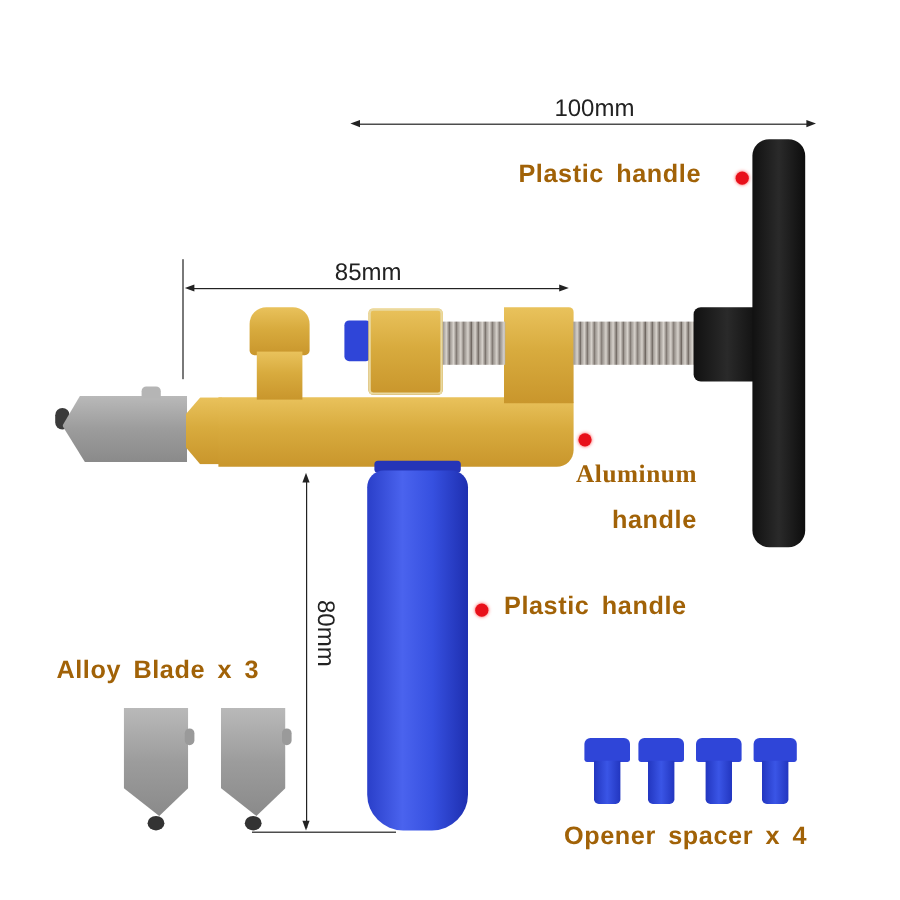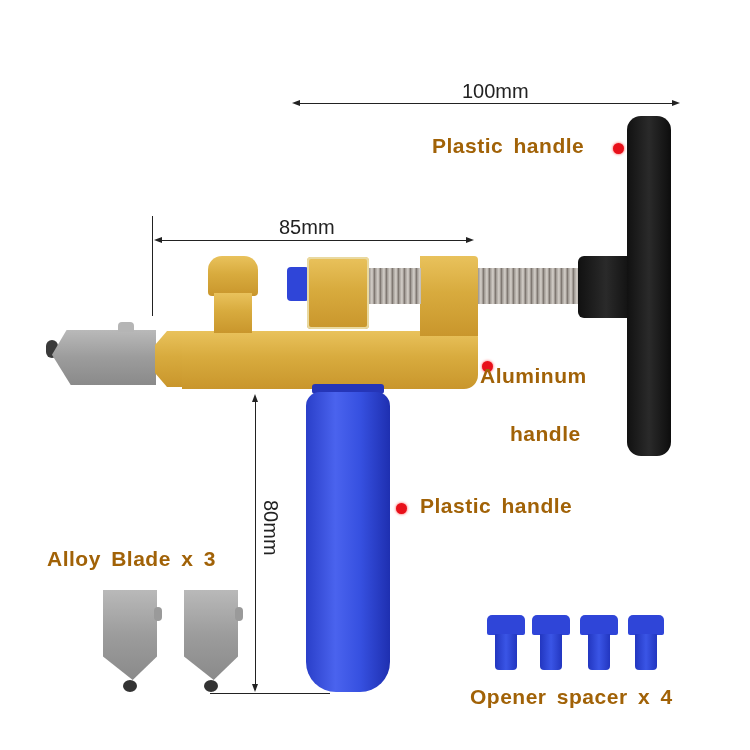--- a/index.html
+++ b/index.html
@@ -71,21 +71,21 @@
   <div class="abs thread" style="left:478px; top:268px; width:102px; height:36px;"></div>
 
   <div class="abs black" style="left:578px; top:256px; width:56px; height:62px; border-radius:6px;"></div>
   <div class="abs black" style="left:627px; top:116px; width:44px; height:340px; border-radius:14px;"></div>
 
   <div class="abs" style="left:312px; top:384px; width:72px; height:10px; background:#2535b8; border-radius:3px;"></div>
   <div class="abs blue" style="left:306px; top:392px; width:84px; height:300px; border-radius:14px 14px 30px 30px;"></div>
 </div>
 
 <div class="dot" style="left:482px; top:361px;"></div>
-<div class="label" style="left:480px; top:364px;">Aluminum</div>
+<div class="label" style="left:480px; top:383px;font-family:Liberation Serif, serif;">Aluminum</div>
 <div class="label" style="left:510px; top:422px;">handle</div>
 
 <div class="dot" style="left:396px; top:503px;"></div>
 <div class="label" style="left:420px; top:494px;">Plastic handle</div>
 
 <div>
   <div class="vline" style="left:255px; top:398px; height:292px;"></div>
   <div class="arrow-u" style="left:252px; top:394px;"></div>
   <div class="arrow-d" style="left:252px; top:684px;"></div>
   <div class="hline" style="left:210px; top:693px; width:120px;"></div>

